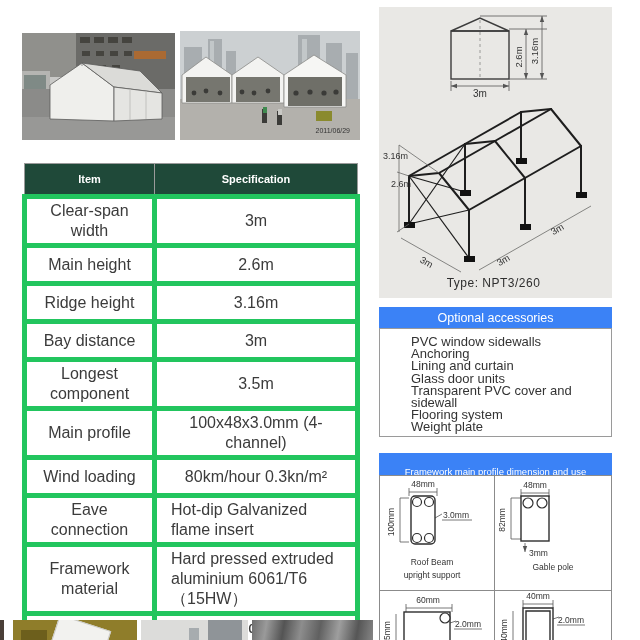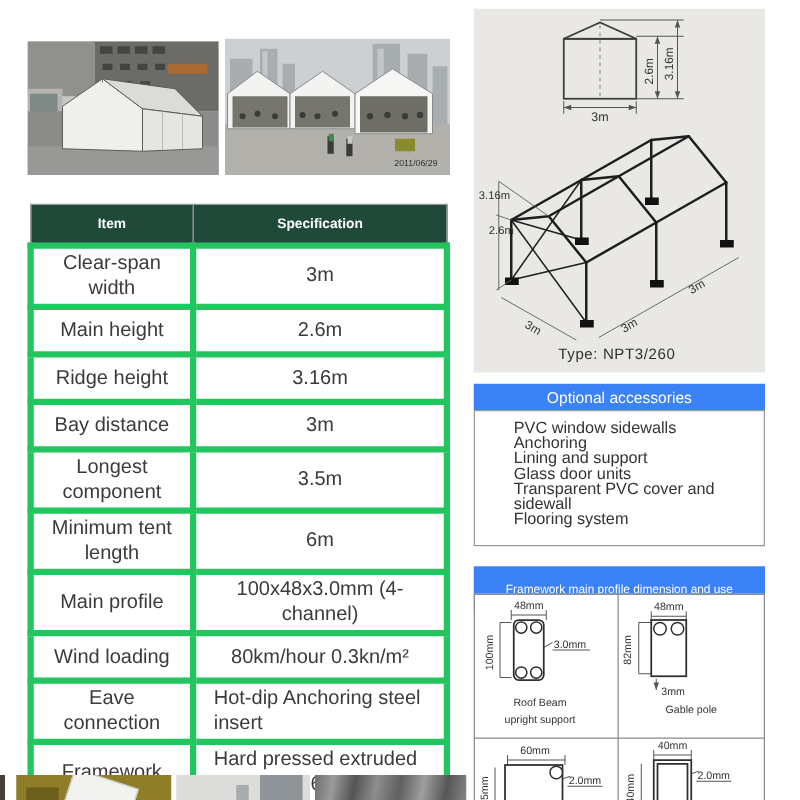--- a/index.html
+++ b/index.html
@@ -183,34 +183,30 @@
       </tr>
     <tr>
         <td>Bay distance</td>
         <td class="spec-cell">3m</td>
       </tr>
     <tr>
         <td>Longest component</td>
         <td class="spec-cell">3.5m</td>
       </tr>
     <tr>
-        <td>Minimum tent length</td>
-        <td class="spec-cell">6m</td>
-      </tr>
-    <tr>
         <td>Main profile</td>
         <td class="spec-cell">100x48x3.0mm  (4-channel)</td>
       </tr>
     <tr>
         <td>Wind loading</td>
         <td class="spec-cell">80km/hour   0.3kn/m²</td>
       </tr>
     <tr class="left-spec">
         <td>Eave connection</td>
-        <td class="spec-cell">Hot-dip Anchoring steel insert</td>
+        <td class="spec-cell">Hot-dip Galvanized flame insert</td>
       </tr>
     <tr class="left-spec row-2line">
         <td>Framework material</td>
         <td class="spec-cell">Hard pressed extruded aluminium 6061/T6 （15HW）</td>
       </tr>
     <tr class="left-spec row-3line">
         <td>Cover material</td>
         <td class="spec-cell">PVC-coated polyester textile, flame retardant to DIN 4102 B1,M2,CFM. 750g-900g/m²</td>
       </tr>
   </tbody>
@@ -302,24 +298,25 @@
 
 <div class="type-label">Type: NPT3/260</div>
 
 <div id="acc-header" class="green-bar">
   <span>Optional  accessories</span>
 </div>
 <div class="acc-box">
   <ul>
     <li>PVC window sidewalls</li>
     <li>Anchoring</li>
-    <li>Lining and support</li>
+    <li>Lining and curtain</li>
     <li>Glass door units</li>
     <li>Transparent PVC cover and sidewall</li>
     <li>Flooring system</li>
+    <li>Weight plate</li>
   </ul>
 </div>
 
 <div id="fw-header" class="green-bar">
   <span>Framework main profile dimension and use</span>
 </div>
 <div class="fw-grid">
 
   <div class="fw-cell c1">
     <svg width="114" height="114" viewBox="0 0 114 114">

